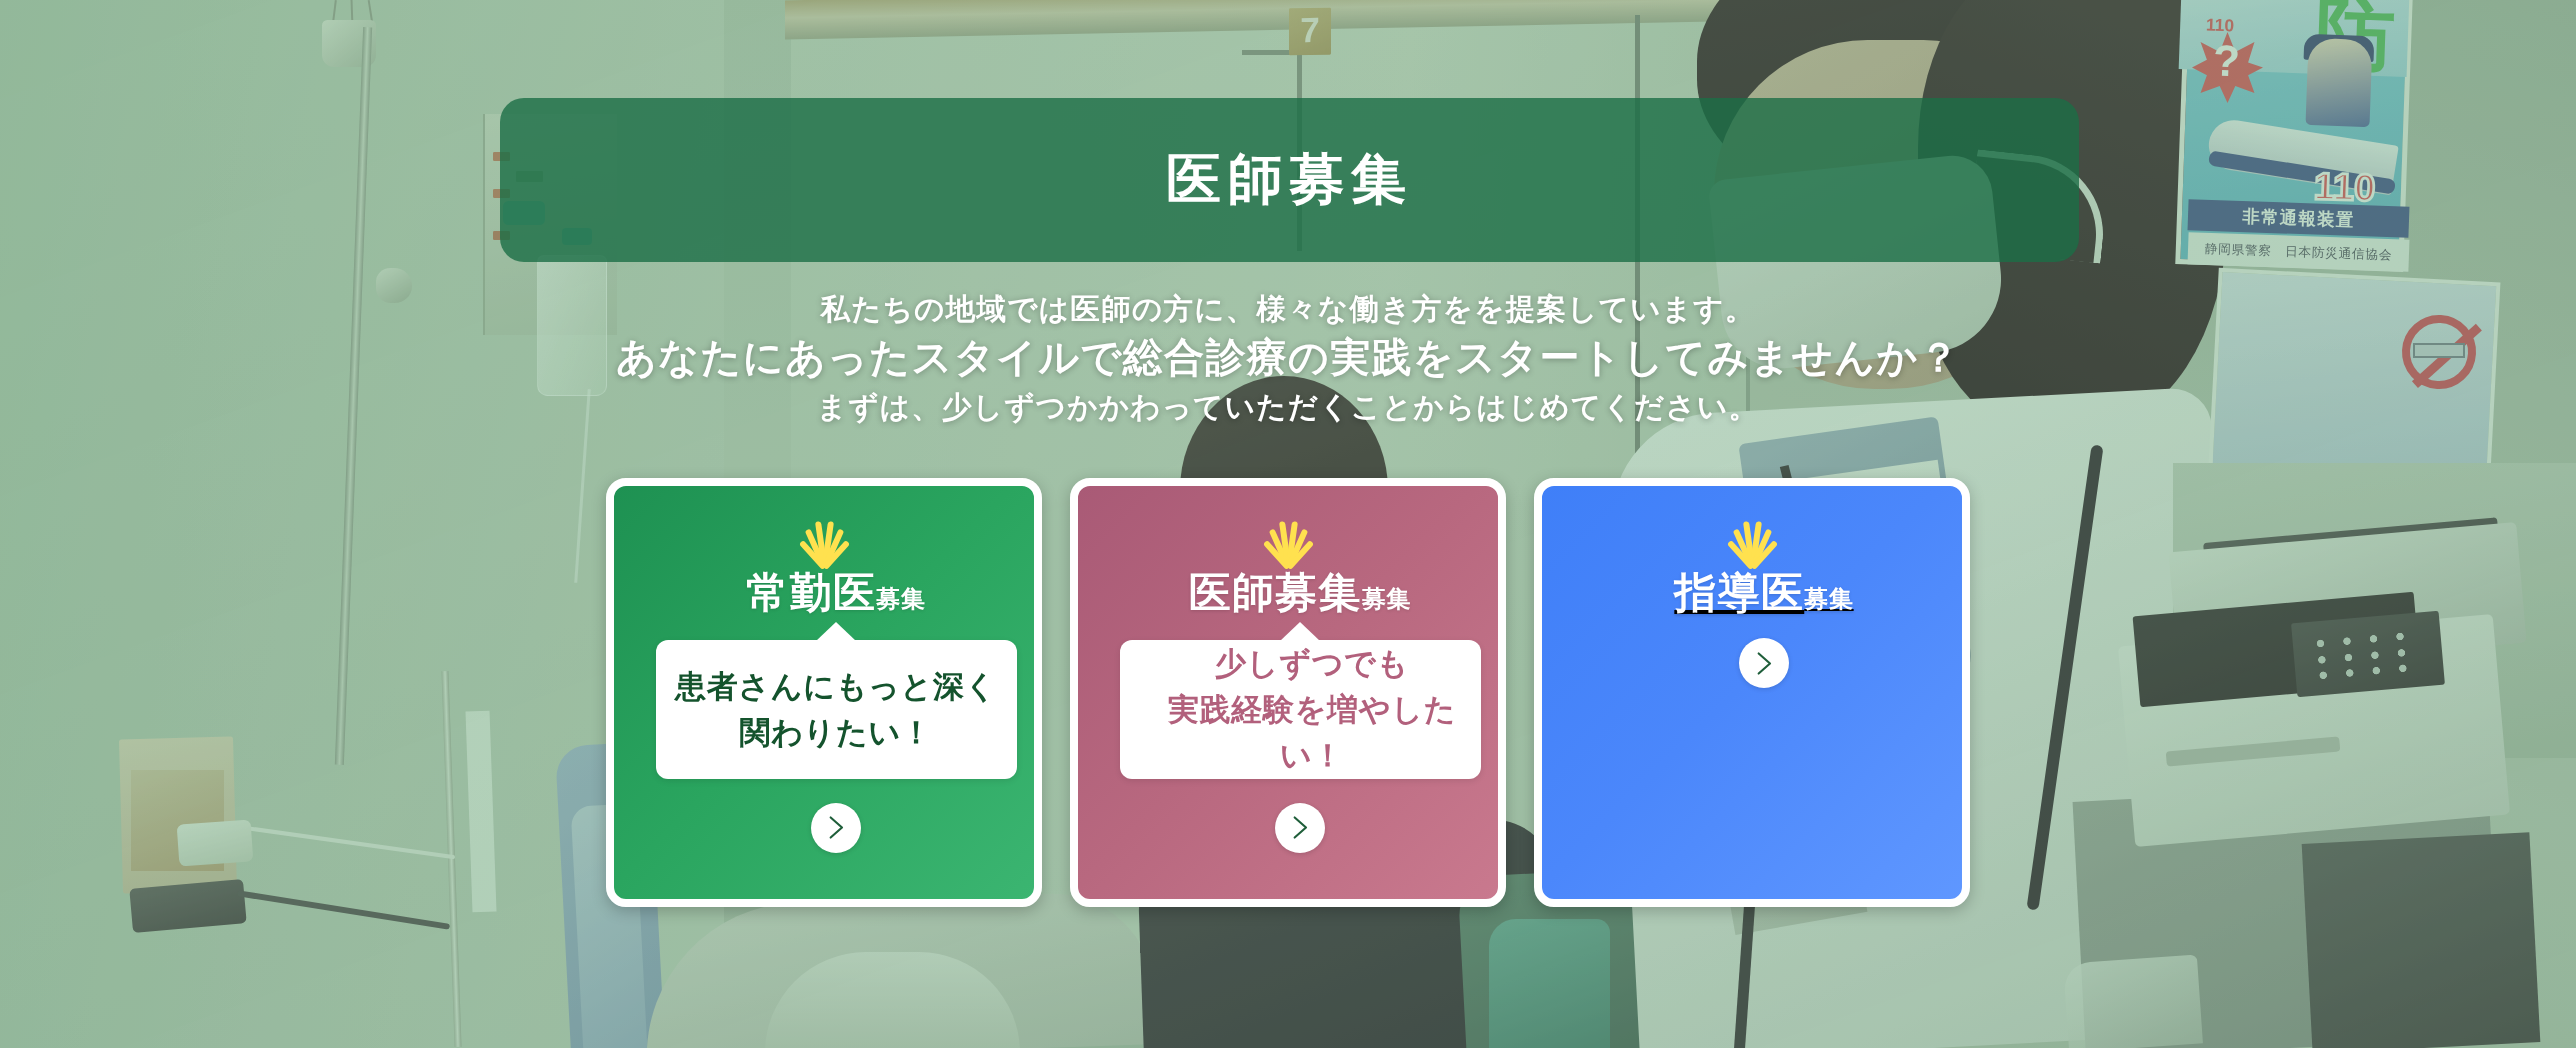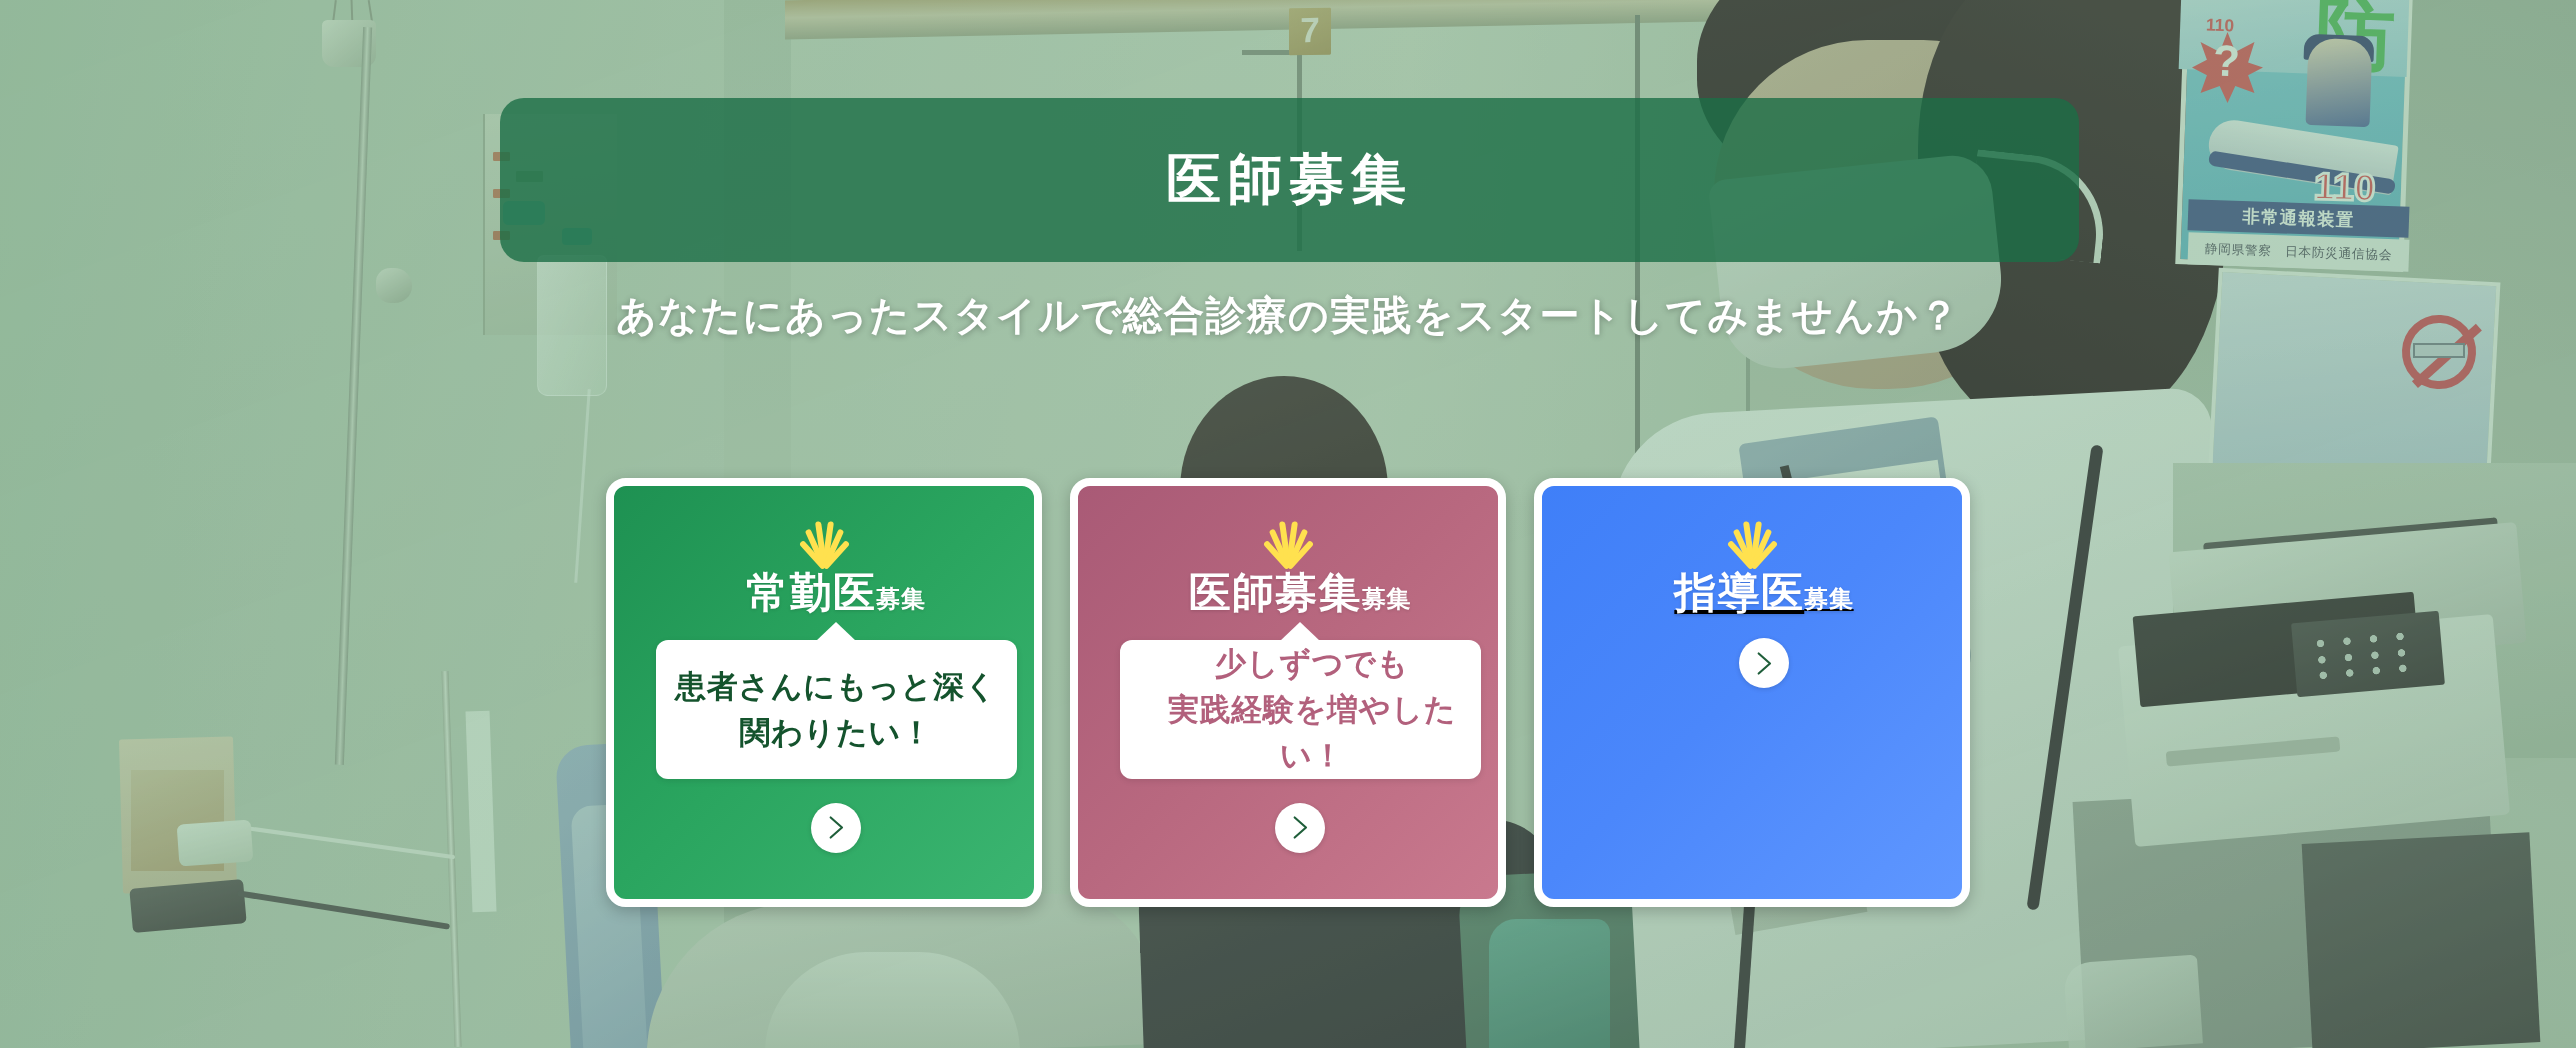--- a/index.html
+++ b/index.html
@@ -623,21 +623,23 @@
   <div class="tint2"></div>
 </div>
 
 <div id="content">
 
   <div class="title-banner">
     <h1>医師募集</h1>
   </div>
 
   <div class="subtitle">
+    <div class="sub-line s1">私たちの地域では医師の方に、様々な働き方をを提案しています。</div>
     <div class="sub-line s2">あなたにあったスタイルで総合診療の実践をスタートしてみませんか？</div>
+    <div class="sub-line s3">まずは、少しずつかかわっていただくことからはじめてください。</div>
   </div>
 
   <div class="cards">
 
     <div class="card green">
       <div class="burst">
         <i></i>
           <i></i>
           <i></i>
           <i></i>

